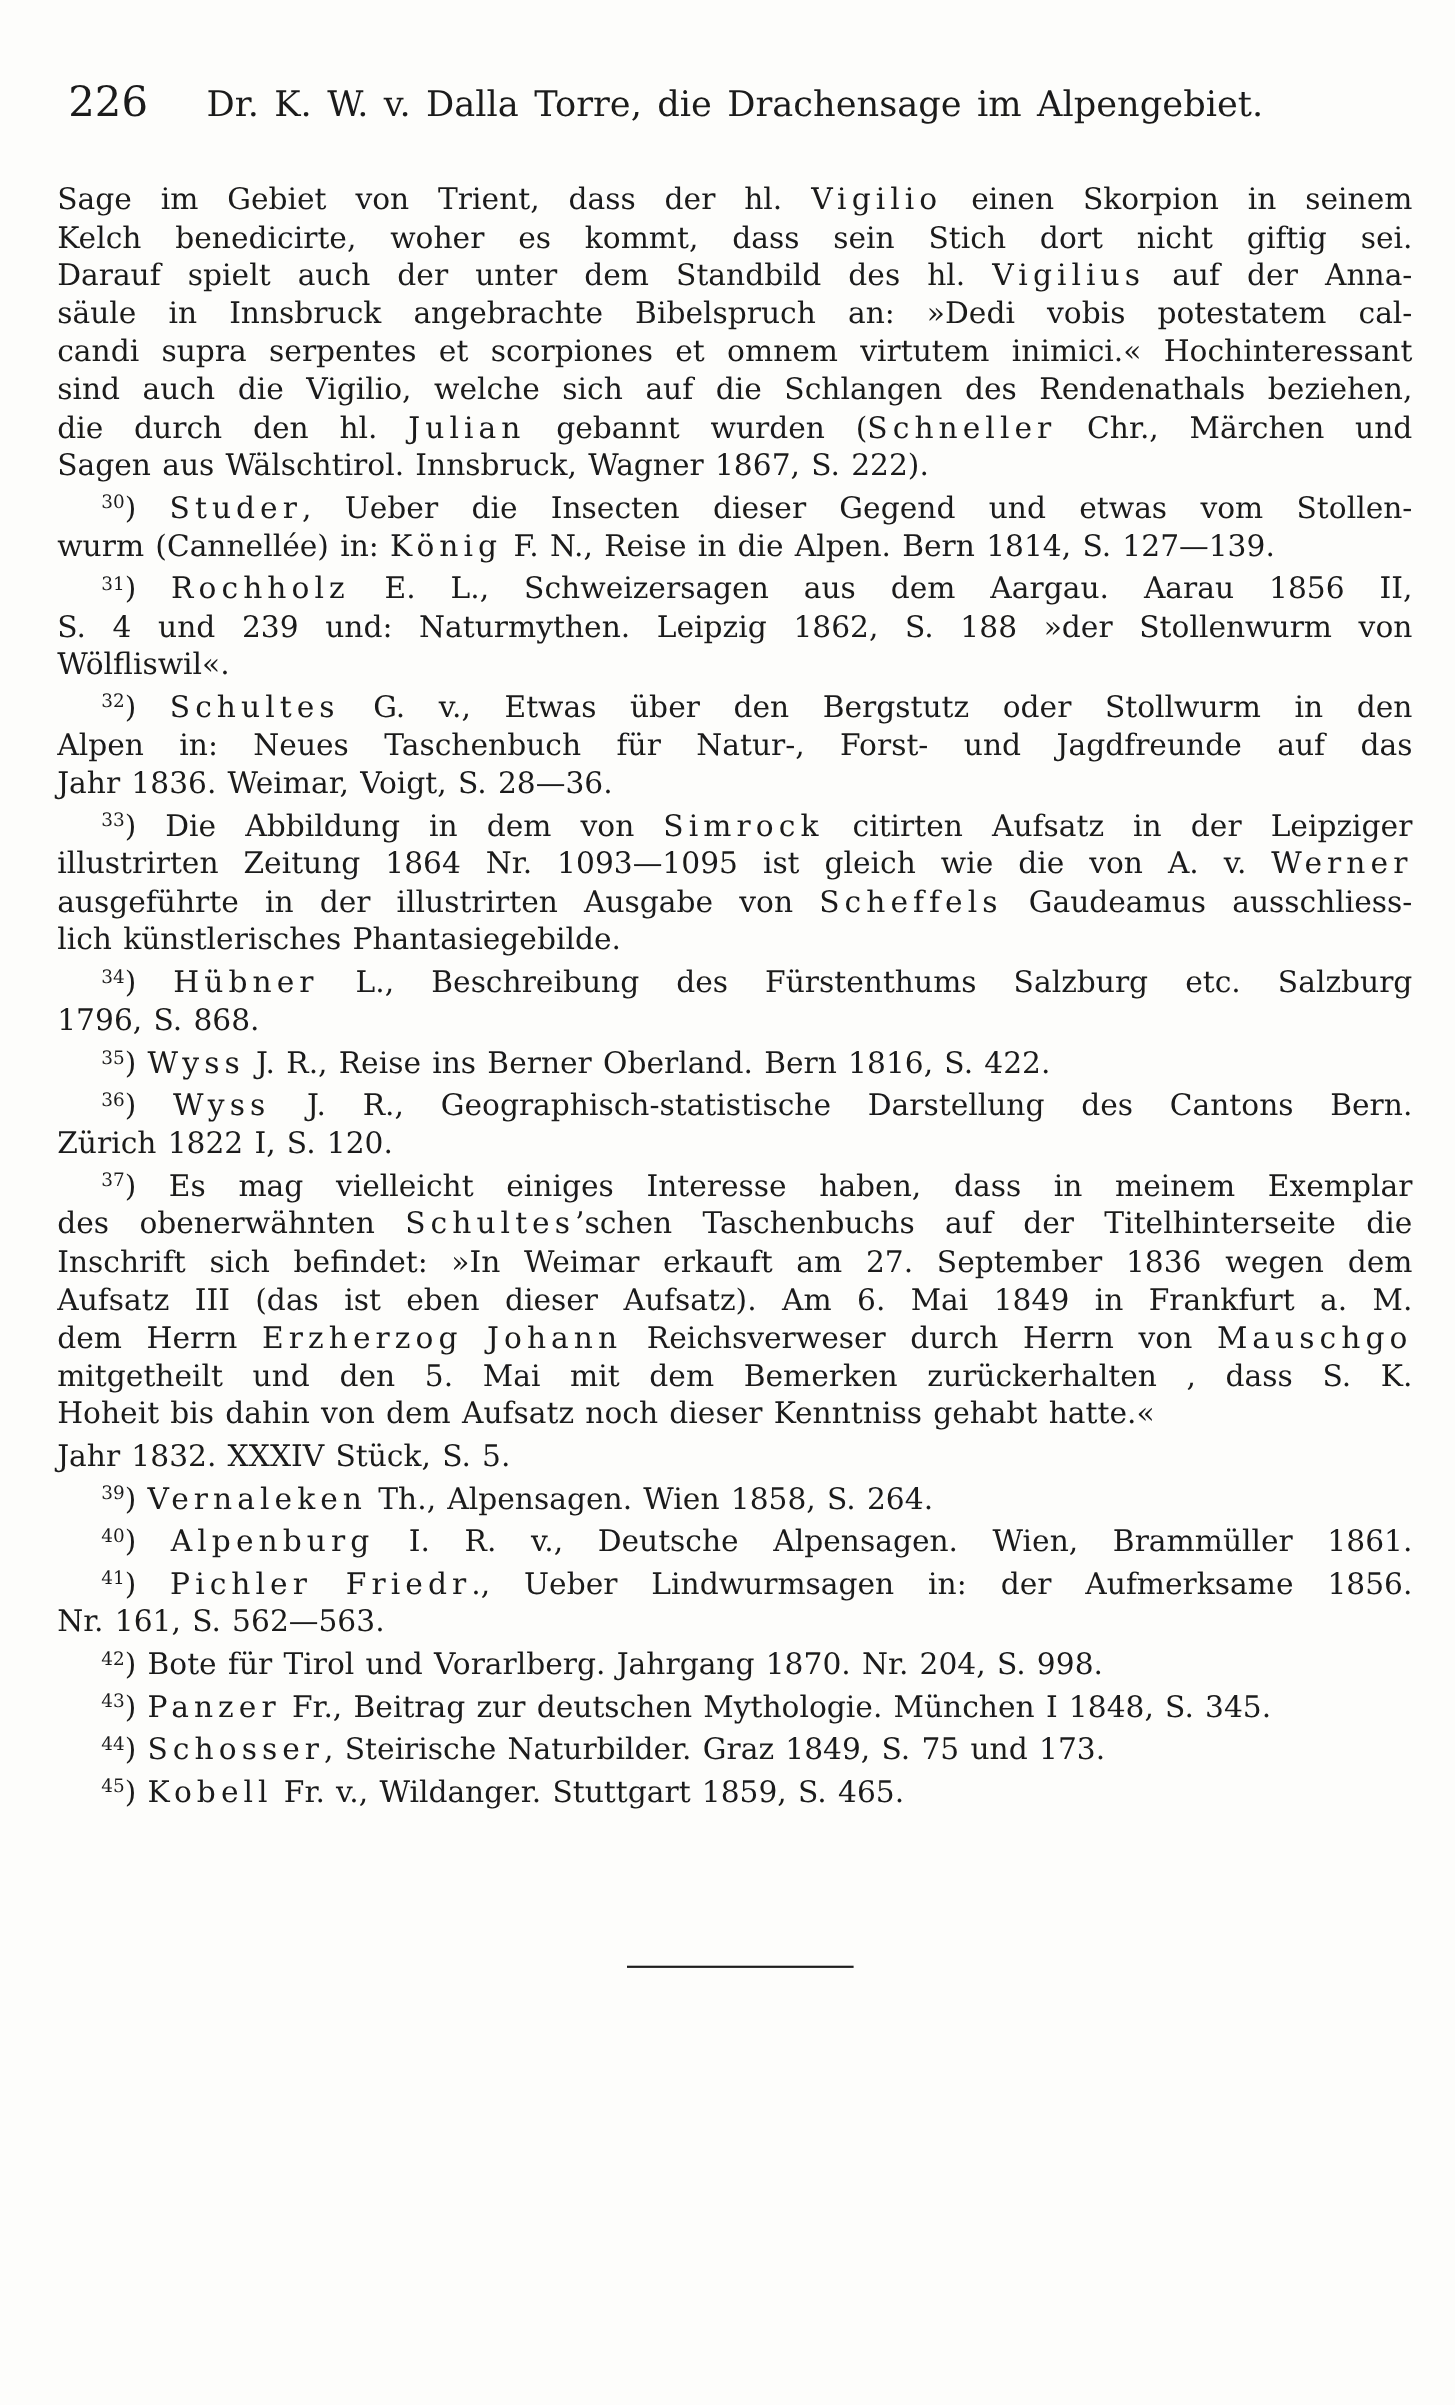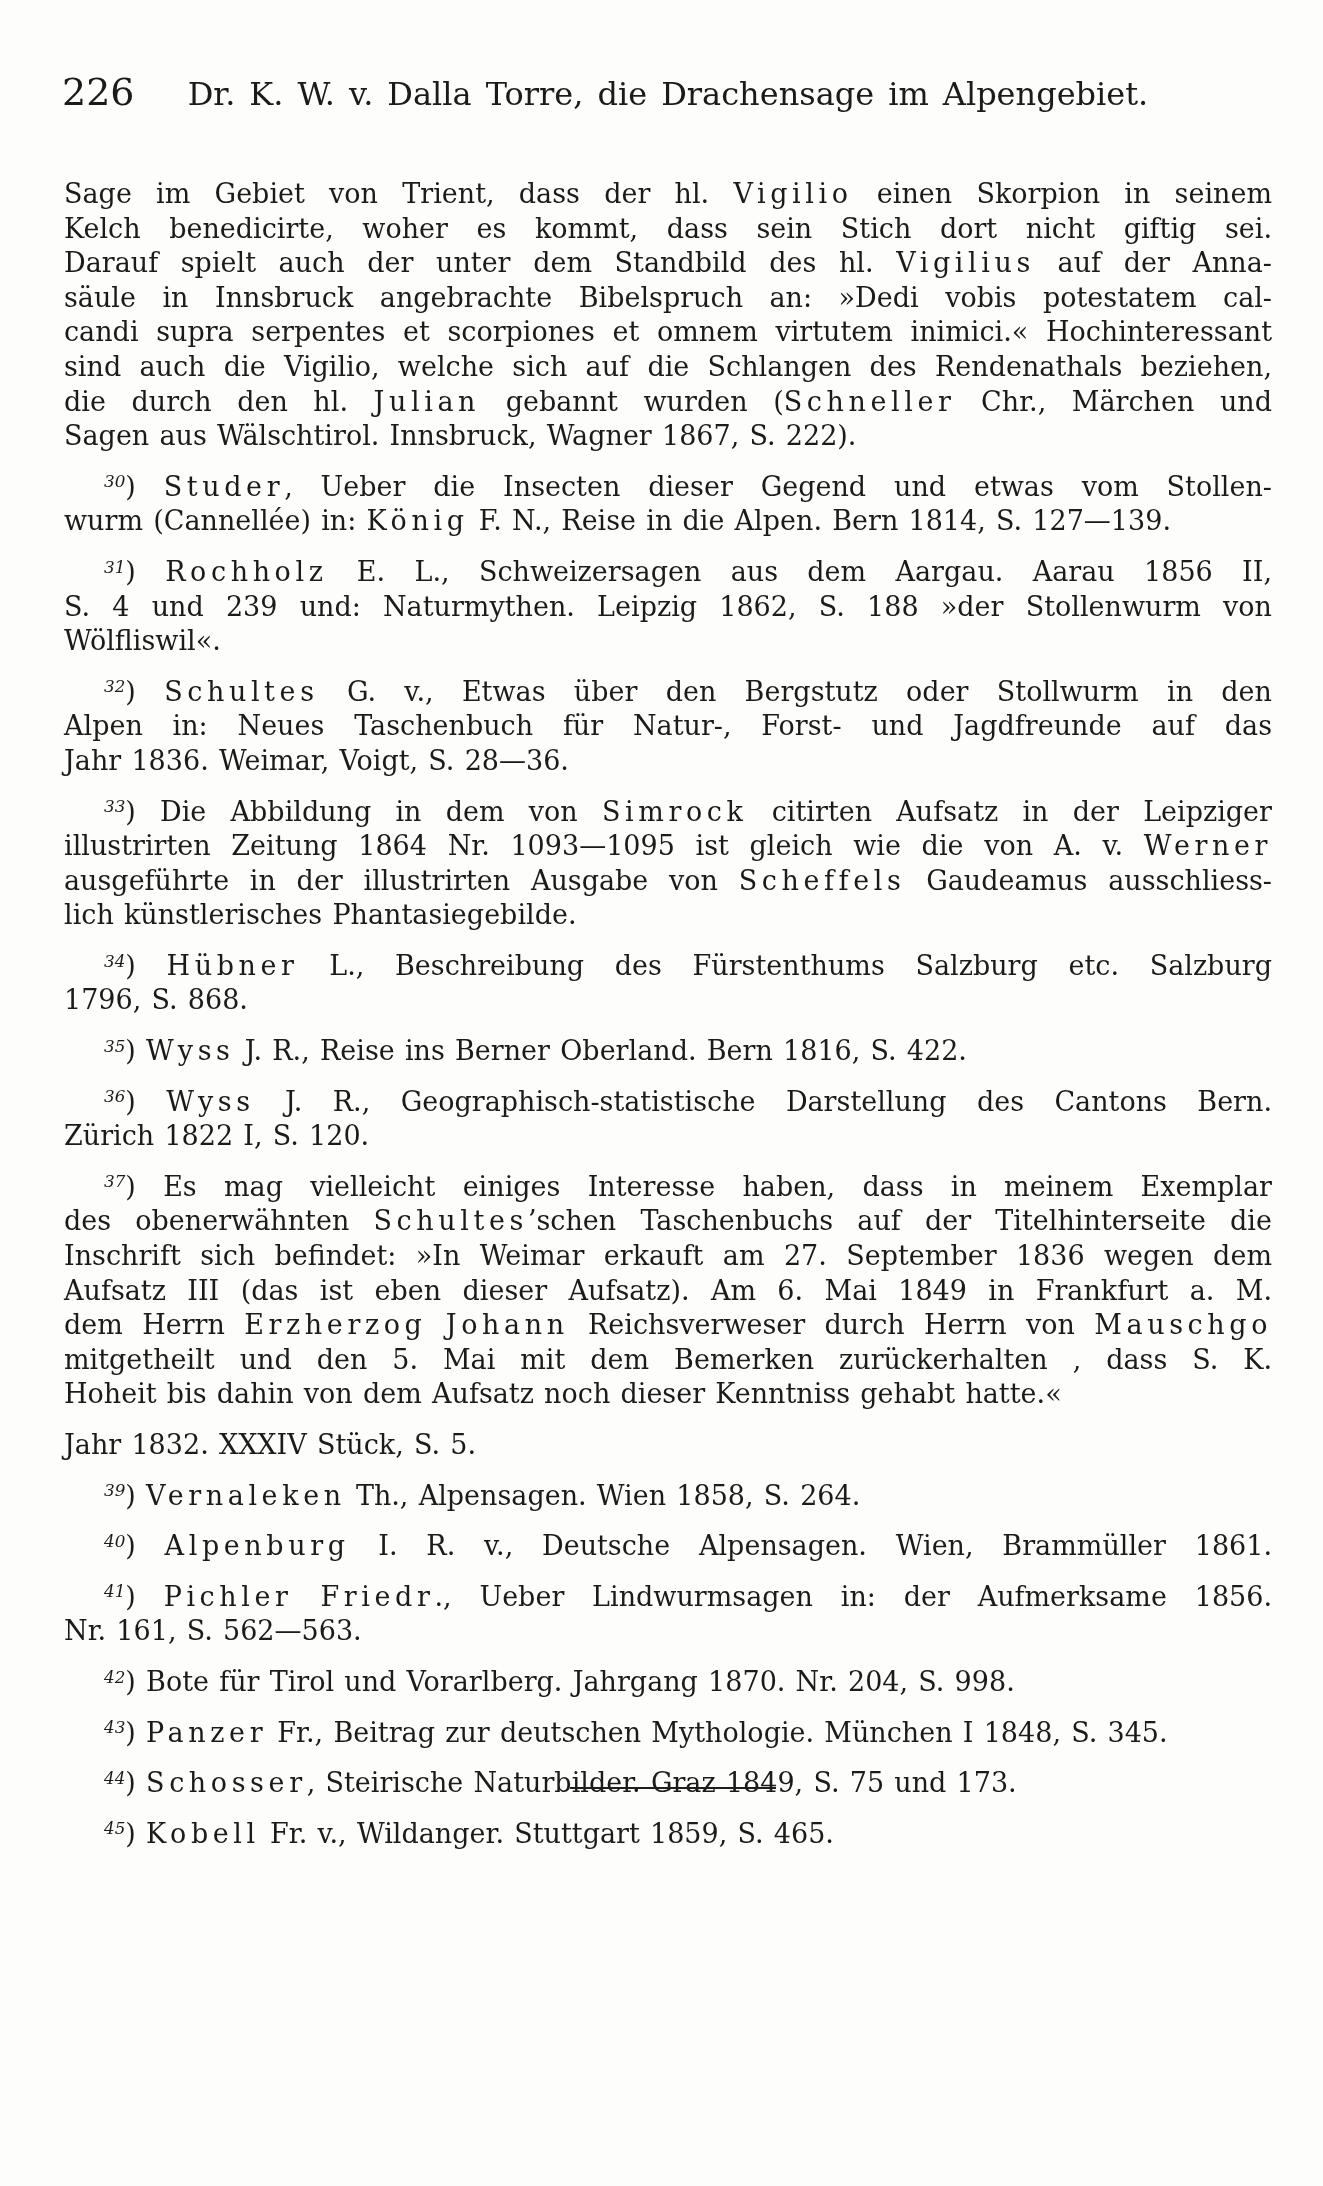--- a/index.html
+++ b/index.html
@@ -34,36 +34,36 @@
     word-spacing: 0.12em;
   }
   .body-text {
     position: absolute;
     top: 161px; left: 48px;
     width: 1240px;
     font-size: 27px;
     line-height: 34.6px;
     word-spacing: 0.06em;
   }
-  .para { margin: 16px; }
+  .para { margin: 4px; }
   .line {
     text-align: justify;
     text-align-last: justify;
     height: 34.6px;
   }
   .line.last { text-align-last: left; }
   .fn-indent { display: inline-block; width: 40px; }
   .fn-num {
     font-size: 0.62em;
     vertical-align: baseline;
     position: relative;
     top: -0.5em;
     letter-spacing: 0;
   }
-  sup { line-height: 0; font-style: italic; }
+  sup { line-height: 0; }
   .sperr { letter-spacing: 0.17em; }
   .section-divider {
     position: absolute;
     top: 1787px; left: 570px;
     width: 206px; height: 0;
     border-top: 2.5px solid #1e1e1e;
   }
 </style>
 </head>
 <body>

